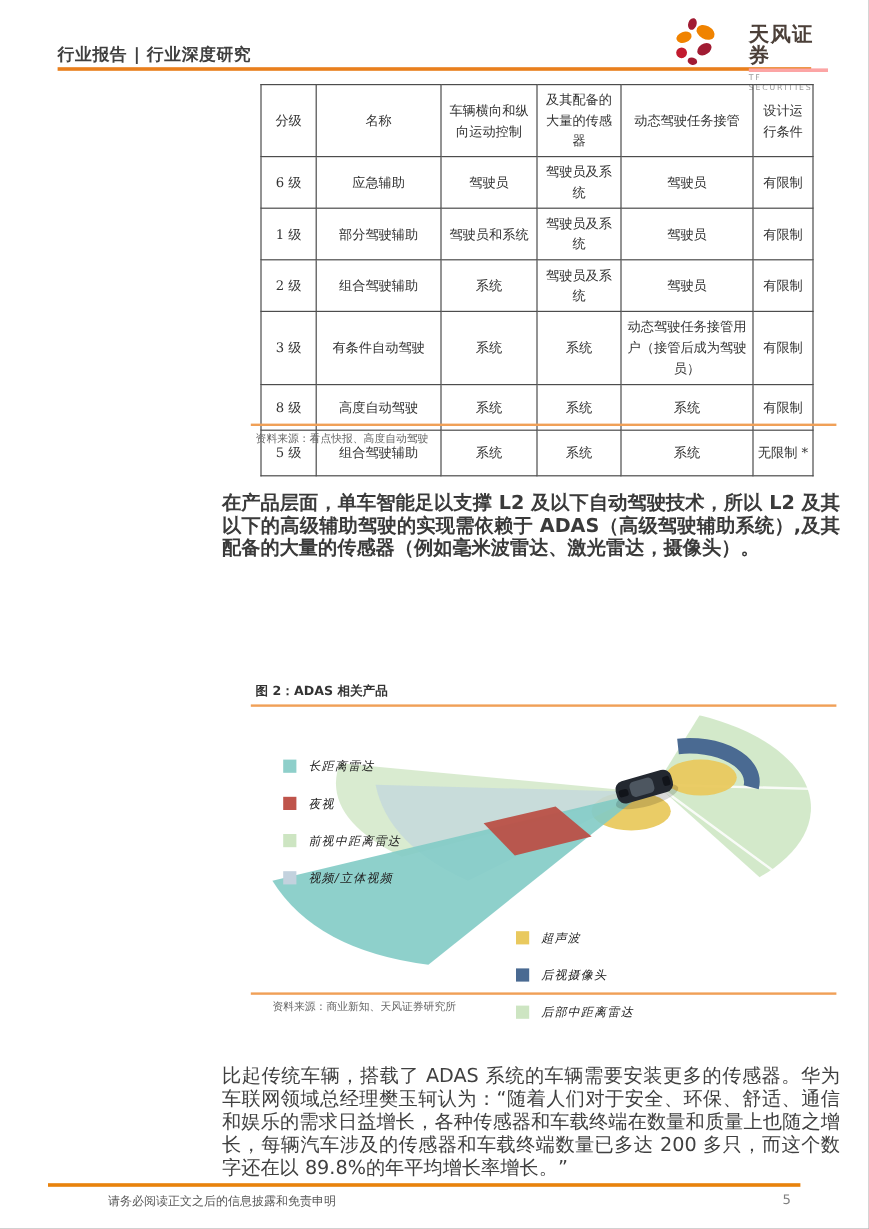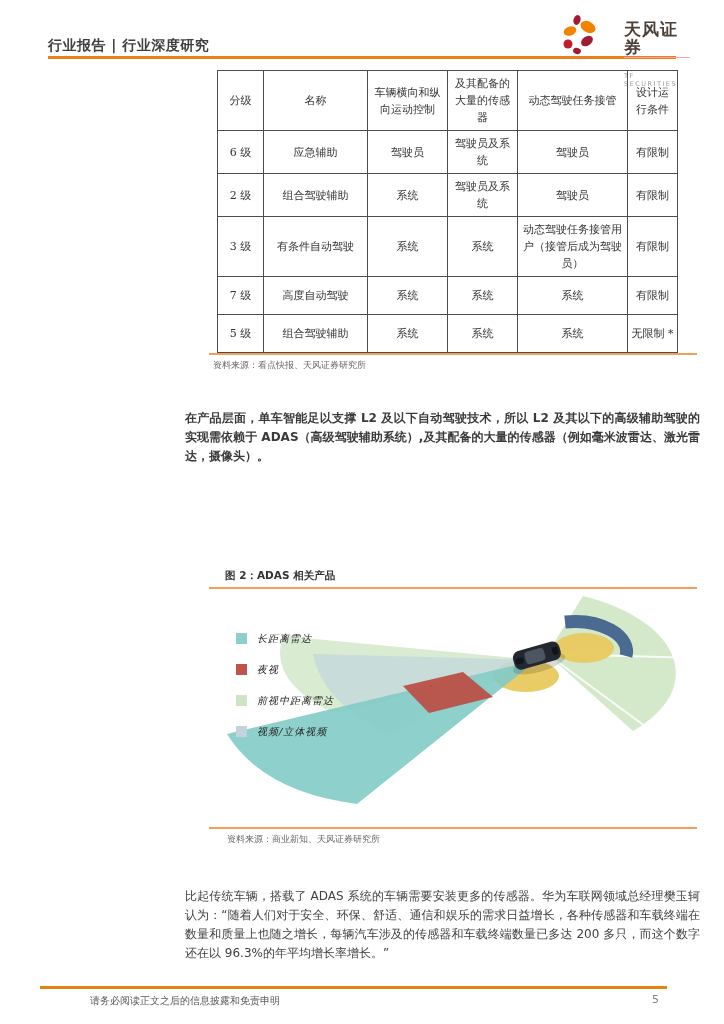--- a/index.html
+++ b/index.html
@@ -7,36 +7,36 @@
     position:relative;width:724px;height:1024px;margin:0 auto;background:#ffffff;
     font-family:"DejaVu Sans","Liberation Sans",sans-serif;color:#3d3d3d;overflow:hidden;
   }
   
   .hdr-title{position:absolute;left:48px;top:37px;font-size:14px;font-weight:bold;color:#3f3f3f;letter-spacing:.5px;}
   .hdr-rule{position:absolute;left:48px;top:56px;width:628px;height:3px;background:#e97f1d;}
   .logo{position:absolute;left:560px;top:14px;width:130px;height:42px;}
   .logo svg{position:absolute;left:0;top:0;}
   .logo-text{position:absolute;left:32px;top:6px;margin-left:32px;}
   .logo-cn{font-size:17px;font-weight:bold;color:#4b3f38;letter-spacing:1px;line-height:18px;}
-  .logo-en{font-size:6.5px;color:#9a9a9a;letter-spacing:1.5px;border-top:1px solid #fca5a5;padding-top:14px;margin-top:1px;}
+  .logo-en{font-size:6.5px;color:#9a9a9a;letter-spacing:1.5px;border-top:3px solid #fca5a5;padding-top:1px;margin-top:1px;}
   
   .tblwrap{position:absolute;left:217px;top:70px;width:460px;}
   table.levels{border-collapse:collapse;width:100%;table-layout:fixed;font-family:"DejaVu Serif","Liberation Serif",serif;font-size:11px;color:#333;}
   table.levels th,table.levels td{border:1px solid #4d4d4d;text-align:center;vertical-align:middle;padding:4px 3px;line-height:1.55;font-weight:normal;}
   table.levels th{height:28px;}
   table.levels td{height:29px;}
   col.c0{width:46px}col.c1{width:104px}col.c2{width:80px}col.c3{width:70px}col.c4{width:110px}col.c5{width:50px}
   
   .thin-rule{position:absolute;height:2px;background:#f0a057;}
   .src{position:absolute;font-family:"DejaVu Serif","Liberation Serif",serif;font-size:9px;color:#666;}
   
-  .para{position:absolute;left:185px;width:515px;font-size:12px;line-height:19px;text-align:justify;color:#404040;}
+  .para{position:absolute;left:185px;width:515px;font-size:16px;line-height:19px;text-align:justify;color:#404040;}
   .para.bold{font-weight:bold;color:#3a3a3a;}
   
-  .fig-title{position:absolute;left:225px;top:569px;font-size:10.5px;font-weight:bold;color:#333;}
+  .fig-title{position:absolute;left:213px;top:569px;font-size:10.5px;font-weight:bold;color:#333;}
   .figure{position:absolute;left:185px;top:596px;width:515px;height:229px;}
   .figure svg.diagram{position:absolute;left:0;top:0;}
   .legend{position:absolute;}
   .legend-item{display:flex;align-items:center;margin-bottom:17px;height:11px;margin-top:20px;}
   .swatch{display:inline-block;width:11px;height:11px;margin-right:10px;flex:0 0 11px;}
   .legend-label{font-family:"DejaVu Serif","Liberation Serif",serif;font-style:italic;font-size:10px;color:#222;letter-spacing:1px;white-space:nowrap;}
   .legend.left{left:51px;top:17px;}
   .legend.right{left:245px;top:160px;}
   
   .ftr-rule{position:absolute;left:40px;top:986px;width:627px;height:3px;background:#e8820c;}
@@ -88,56 +88,64 @@
       <tbody>
           <tr>
             <td>6 级</td>
             <td>应急辅助</td>
             <td>驾驶员</td>
             <td>驾驶员及系统</td>
             <td>驾驶员</td>
             <td>有限制</td>
           </tr>
           <tr>
+            <td>1 级</td>
+            <td>部分驾驶辅助</td>
+            <td>驾驶员和系统</td>
+            <td>驾驶员及系统</td>
+            <td>驾驶员</td>
+            <td>有限制</td>
+          </tr>
+          <tr>
             <td>2 级</td>
             <td>组合驾驶辅助</td>
             <td>系统</td>
             <td>驾驶员及系统</td>
             <td>驾驶员</td>
             <td>有限制</td>
           </tr>
           <tr>
             <td>3 级</td>
             <td>有条件自动驾驶</td>
             <td>系统</td>
             <td>系统</td>
             <td>动态驾驶任务接管用户（接管后成为驾驶员）</td>
             <td>有限制</td>
           </tr>
           <tr>
-            <td>7 级</td>
+            <td>8 级</td>
             <td>高度自动驾驶</td>
             <td>系统</td>
             <td>系统</td>
             <td>系统</td>
             <td>有限制</td>
           </tr>
           <tr>
             <td>5 级</td>
             <td>组合驾驶辅助</td>
             <td>系统</td>
             <td>系统</td>
             <td>系统</td>
             <td>无限制 *</td>
           </tr>
         </tbody>
     </table>
   </div>
   <div class="thin-rule" style="left:209px;top:353px;width:488px;"></div>
-  <div class="src" style="left:213px;top:359px;">资料来源：看点快报、天风证券研究所</div>
+  <div class="src" style="left:213px;top:359px;">资料来源：看点快报、高度自动驾驶</div>
 
   <div class="para bold" style="top:409px;">在产品层面，单车智能足以支撑 L2 及以下自动驾驶技术，所以 L2 及其以下的高级辅助驾驶的实现需依赖于 ADAS（高级驾驶辅助系统）,及其配备的大量的传感器（例如毫米波雷达、激光雷达，摄像头）。</div>
 
   <div class="fig-title">图 2：ADAS 相关产品</div>
   <div class="thin-rule" style="left:209px;top:587px;width:488px;"></div>
 
   <div class="figure">
     <svg class="diagram" width="515" height="229" viewBox="0 0 515 229">
 
       <g>
@@ -185,24 +193,41 @@
         <div class="legend-item">
           <span class="swatch" style="background: rgb(205, 229, 194);"></span>
           <span class="legend-label">前视中距离雷达</span>
         </div>
 
         <div class="legend-item">
           <span class="swatch" style="background: rgb(195, 210, 222);"></span>
           <span class="legend-label">视频/立体视频</span>
         </div>
       </div>
+    <div class="legend right">
+
+        <div class="legend-item">
+          <span class="swatch" style="background: rgb(233, 201, 94);"></span>
+          <span class="legend-label">超声波</span>
+        </div>
+
+        <div class="legend-item">
+          <span class="swatch" style="background: rgb(74, 106, 146);"></span>
+          <span class="legend-label">后视摄像头</span>
+        </div>
+
+        <div class="legend-item">
+          <span class="swatch" style="background: rgb(205, 229, 194);"></span>
+          <span class="legend-label">后部中距离雷达</span>
+        </div>
+      </div>
   </div>
 
   <div class="thin-rule" style="left:209px;top:827px;width:488px;"></div>
   <div class="src" style="left:227px;top:833px;">资料来源：商业新知、天风证券研究所</div>
 
-  <div class="para" style="top:887px;">比起传统车辆，搭载了 ADAS 系统的车辆需要安装更多的传感器。华为车联网领域总经理樊玉轲认为：“随着人们对于安全、环保、舒适、通信和娱乐的需求日益增长，各种传感器和车载终端在数量和质量上也随之增长，每辆汽车涉及的传感器和车载终端数量已多达 200 多只，而这个数字还在以 96.3%的年平均增长率增长。”</div>
+  <div class="para" style="top:887px;">比起传统车辆，搭载了 ADAS 系统的车辆需要安装更多的传感器。华为车联网领域总经理樊玉轲认为：“随着人们对于安全、环保、舒适、通信和娱乐的需求日益增长，各种传感器和车载终端在数量和质量上也随之增长，每辆汽车涉及的传感器和车载终端数量已多达 200 多只，而这个数字还在以 89.8%的年平均增长率增长。”</div>
 
   <div class="ftr-rule"></div>
   <div class="ftr-disclaimer">请务必阅读正文之后的信息披露和免责申明</div>
   <div class="ftr-page">5</div>
 
 </div>
 
 </body></html>

